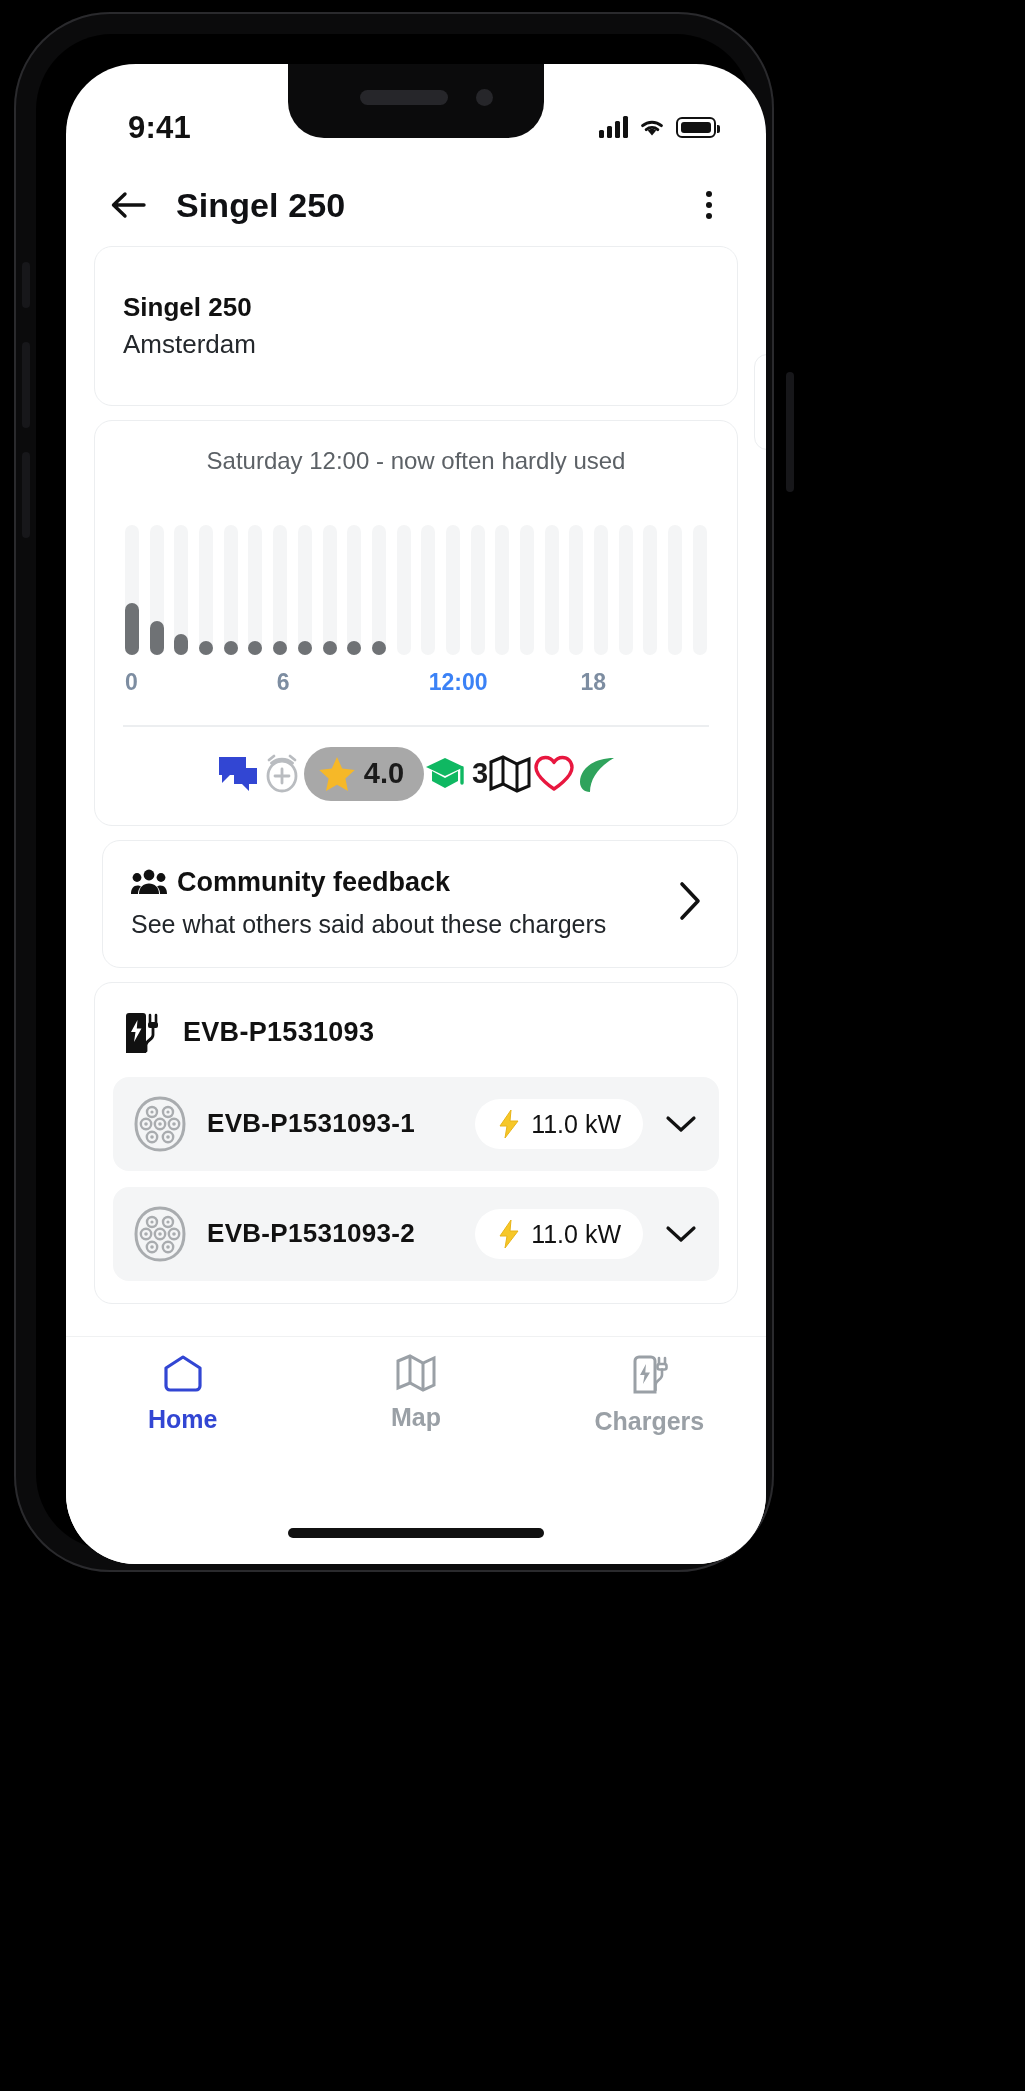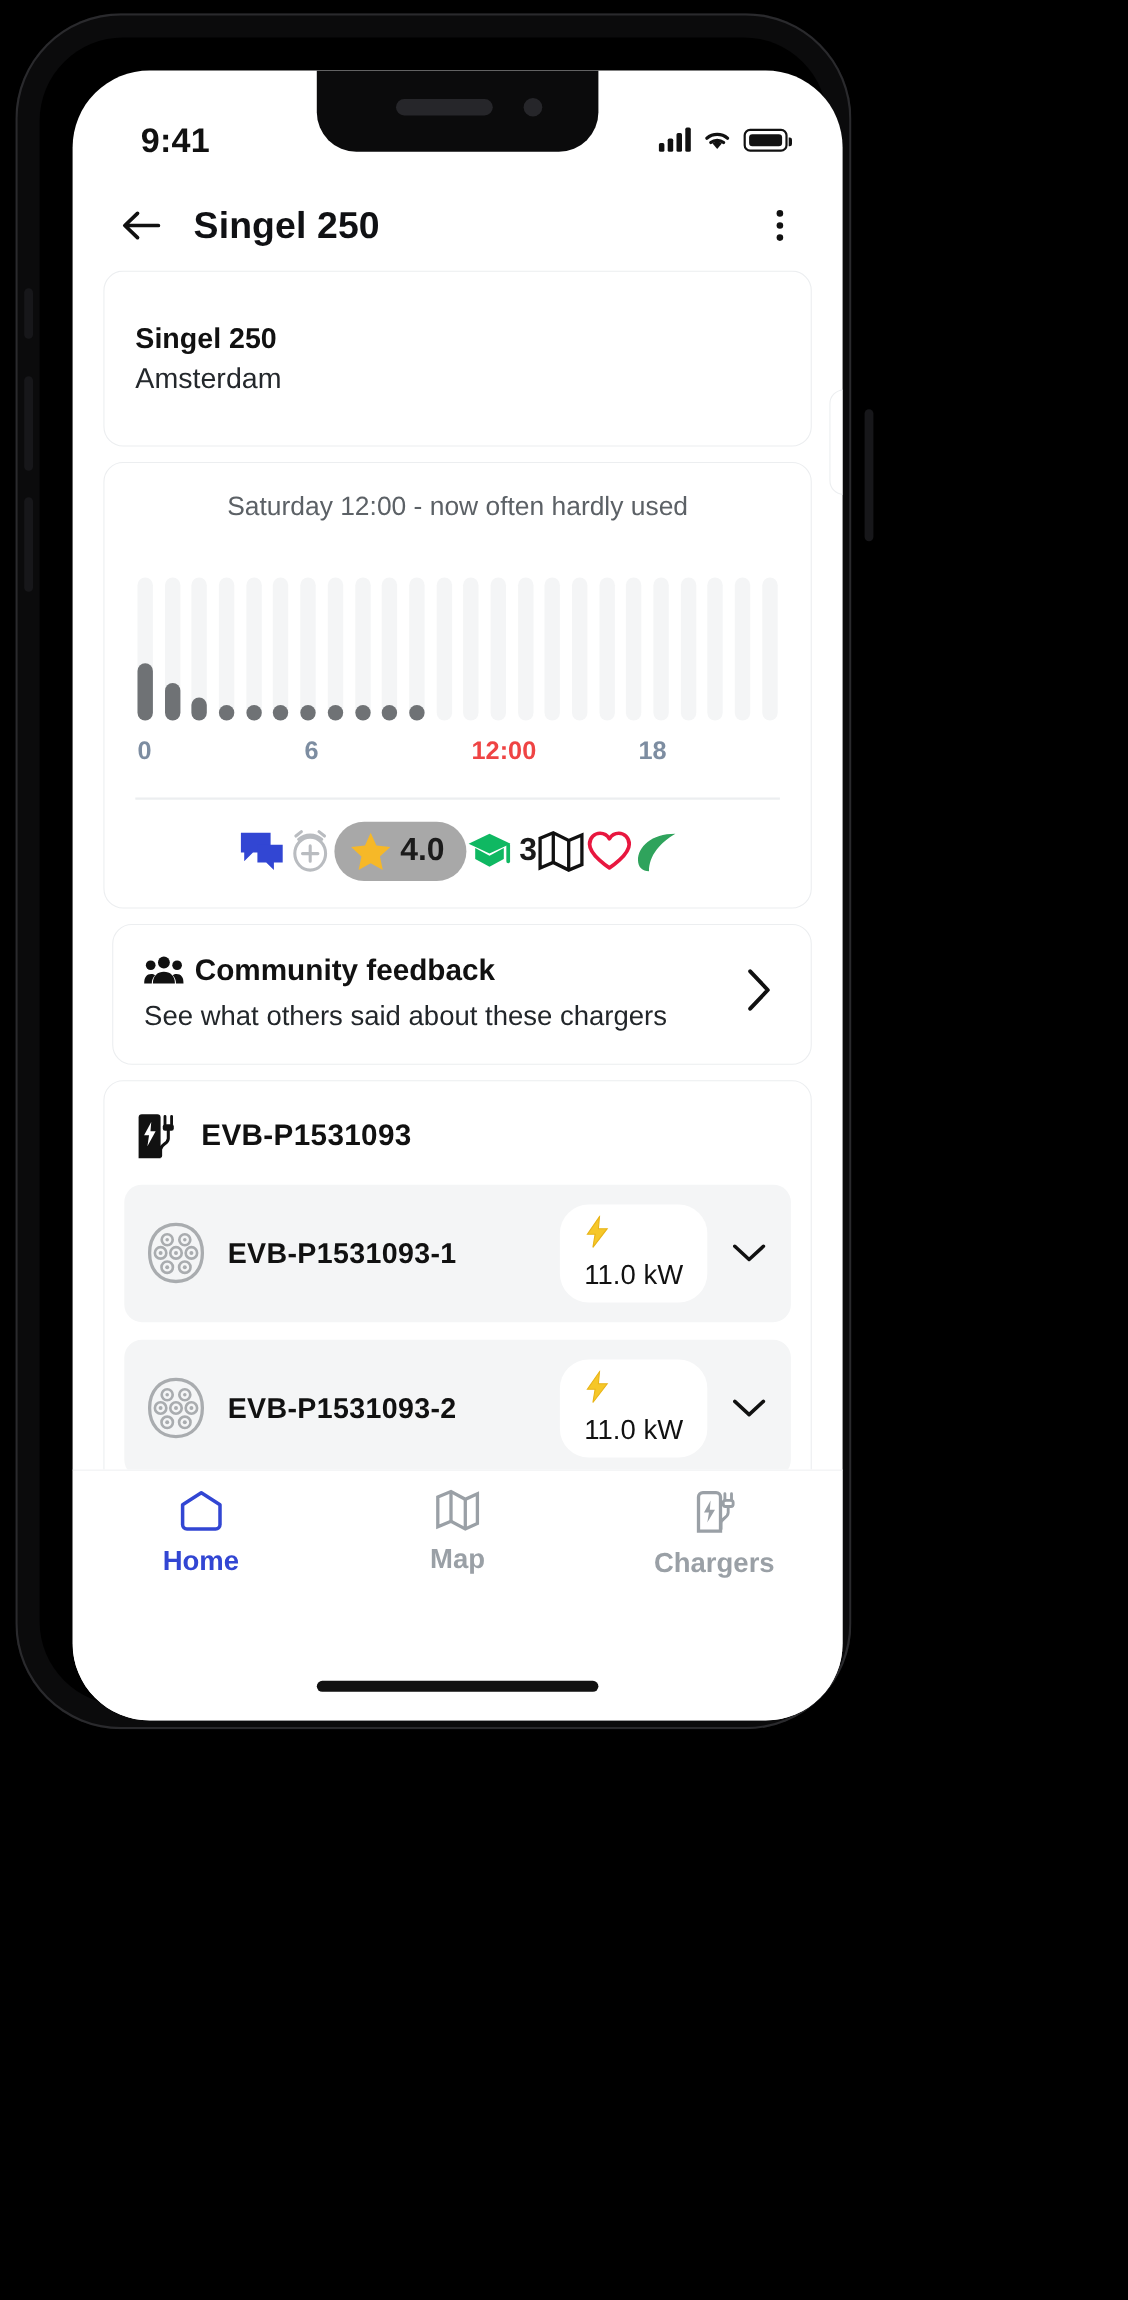--- a/index.html
+++ b/index.html
@@ -187,22 +187,22 @@
   .chg-card { padding: 22px 18px 22px 18px; }
   .chg-head { display:flex; align-items:center; gap: 20px; padding: 6px 0 6px 10px; }
   .chg-name { font-size: 27px; font-weight: 700; color: #111; letter-spacing: .3px; }
   .conn-row {
     display:flex; align-items:center; gap: 18px;
     background: #f4f5f6; border-radius: 16px;
     padding: 18px 18px 18px 18px; margin-top: 16px;
   }
   .conn-label { font-size: 26px; font-weight: 700; color: #111; letter-spacing: .3px; flex:1; }
   .kw-pill {
-    display:flex; align-items:flex-start; gap: 10px;
-    background:#fff; border-radius: 26px; padding: 10px 22px; flex-direction: column;
+    display:flex; align-items:flex-end; gap: 10px;
+    background:#fff; border-radius: 26px; padding: 10px 22px;
   }
   .kw-text { font-size: 25px; color: #111; font-weight: 400; }
   .conn-chev { width: 40px; display:flex; justify-content:center; cursor:pointer; }
 
   
   .tabbar {
     position:absolute; bottom: 0; left:0; width: 700px; height: 228px;
     background:#fff; border-top: 1.5px solid #f0f1f2;
   }
   .tabs { display:flex; height: 150px; padding-top: 16px; }
@@ -362,21 +362,21 @@
                 <div class="bar-slot">
                   <div class="bar-track" style="background: rgb(244, 245, 246);"></div>
                 </div>
                 <div class="bar-slot">
                   <div class="bar-track" style="background: rgb(244, 245, 246);"></div>
                 </div>
               </div>
             <div class="axis" id="axis">
                 <span style="color: rgb(125, 141, 161); left: 0%;">0</span>
                 <span style="color: rgb(125, 141, 161); left: 26.087%;">6</span>
-                <span style="color: #ef4444; left: 52.1739%;">12:00</span>
+                <span style="color: #3b82f6; left: 52.1739%;">12:00</span>
                 <span style="color: rgb(125, 141, 161); left: 78.2609%;">18</span>
               </div>
             <div class="divider"></div>
 
             <div class="icon-row">
               <div class="icon-cell">
                 <svg width="44" height="40" viewBox="0 0 44 40">
                   <path d="M3 3 H30 V21 H14 L6 29 V21 H3 Z" fill="#3246d3"></path>
                   <path d="M18 14 H41 V30 H33 L33 37 L26 30 H18 Z" fill="#3246d3"></path>
                 </svg>

